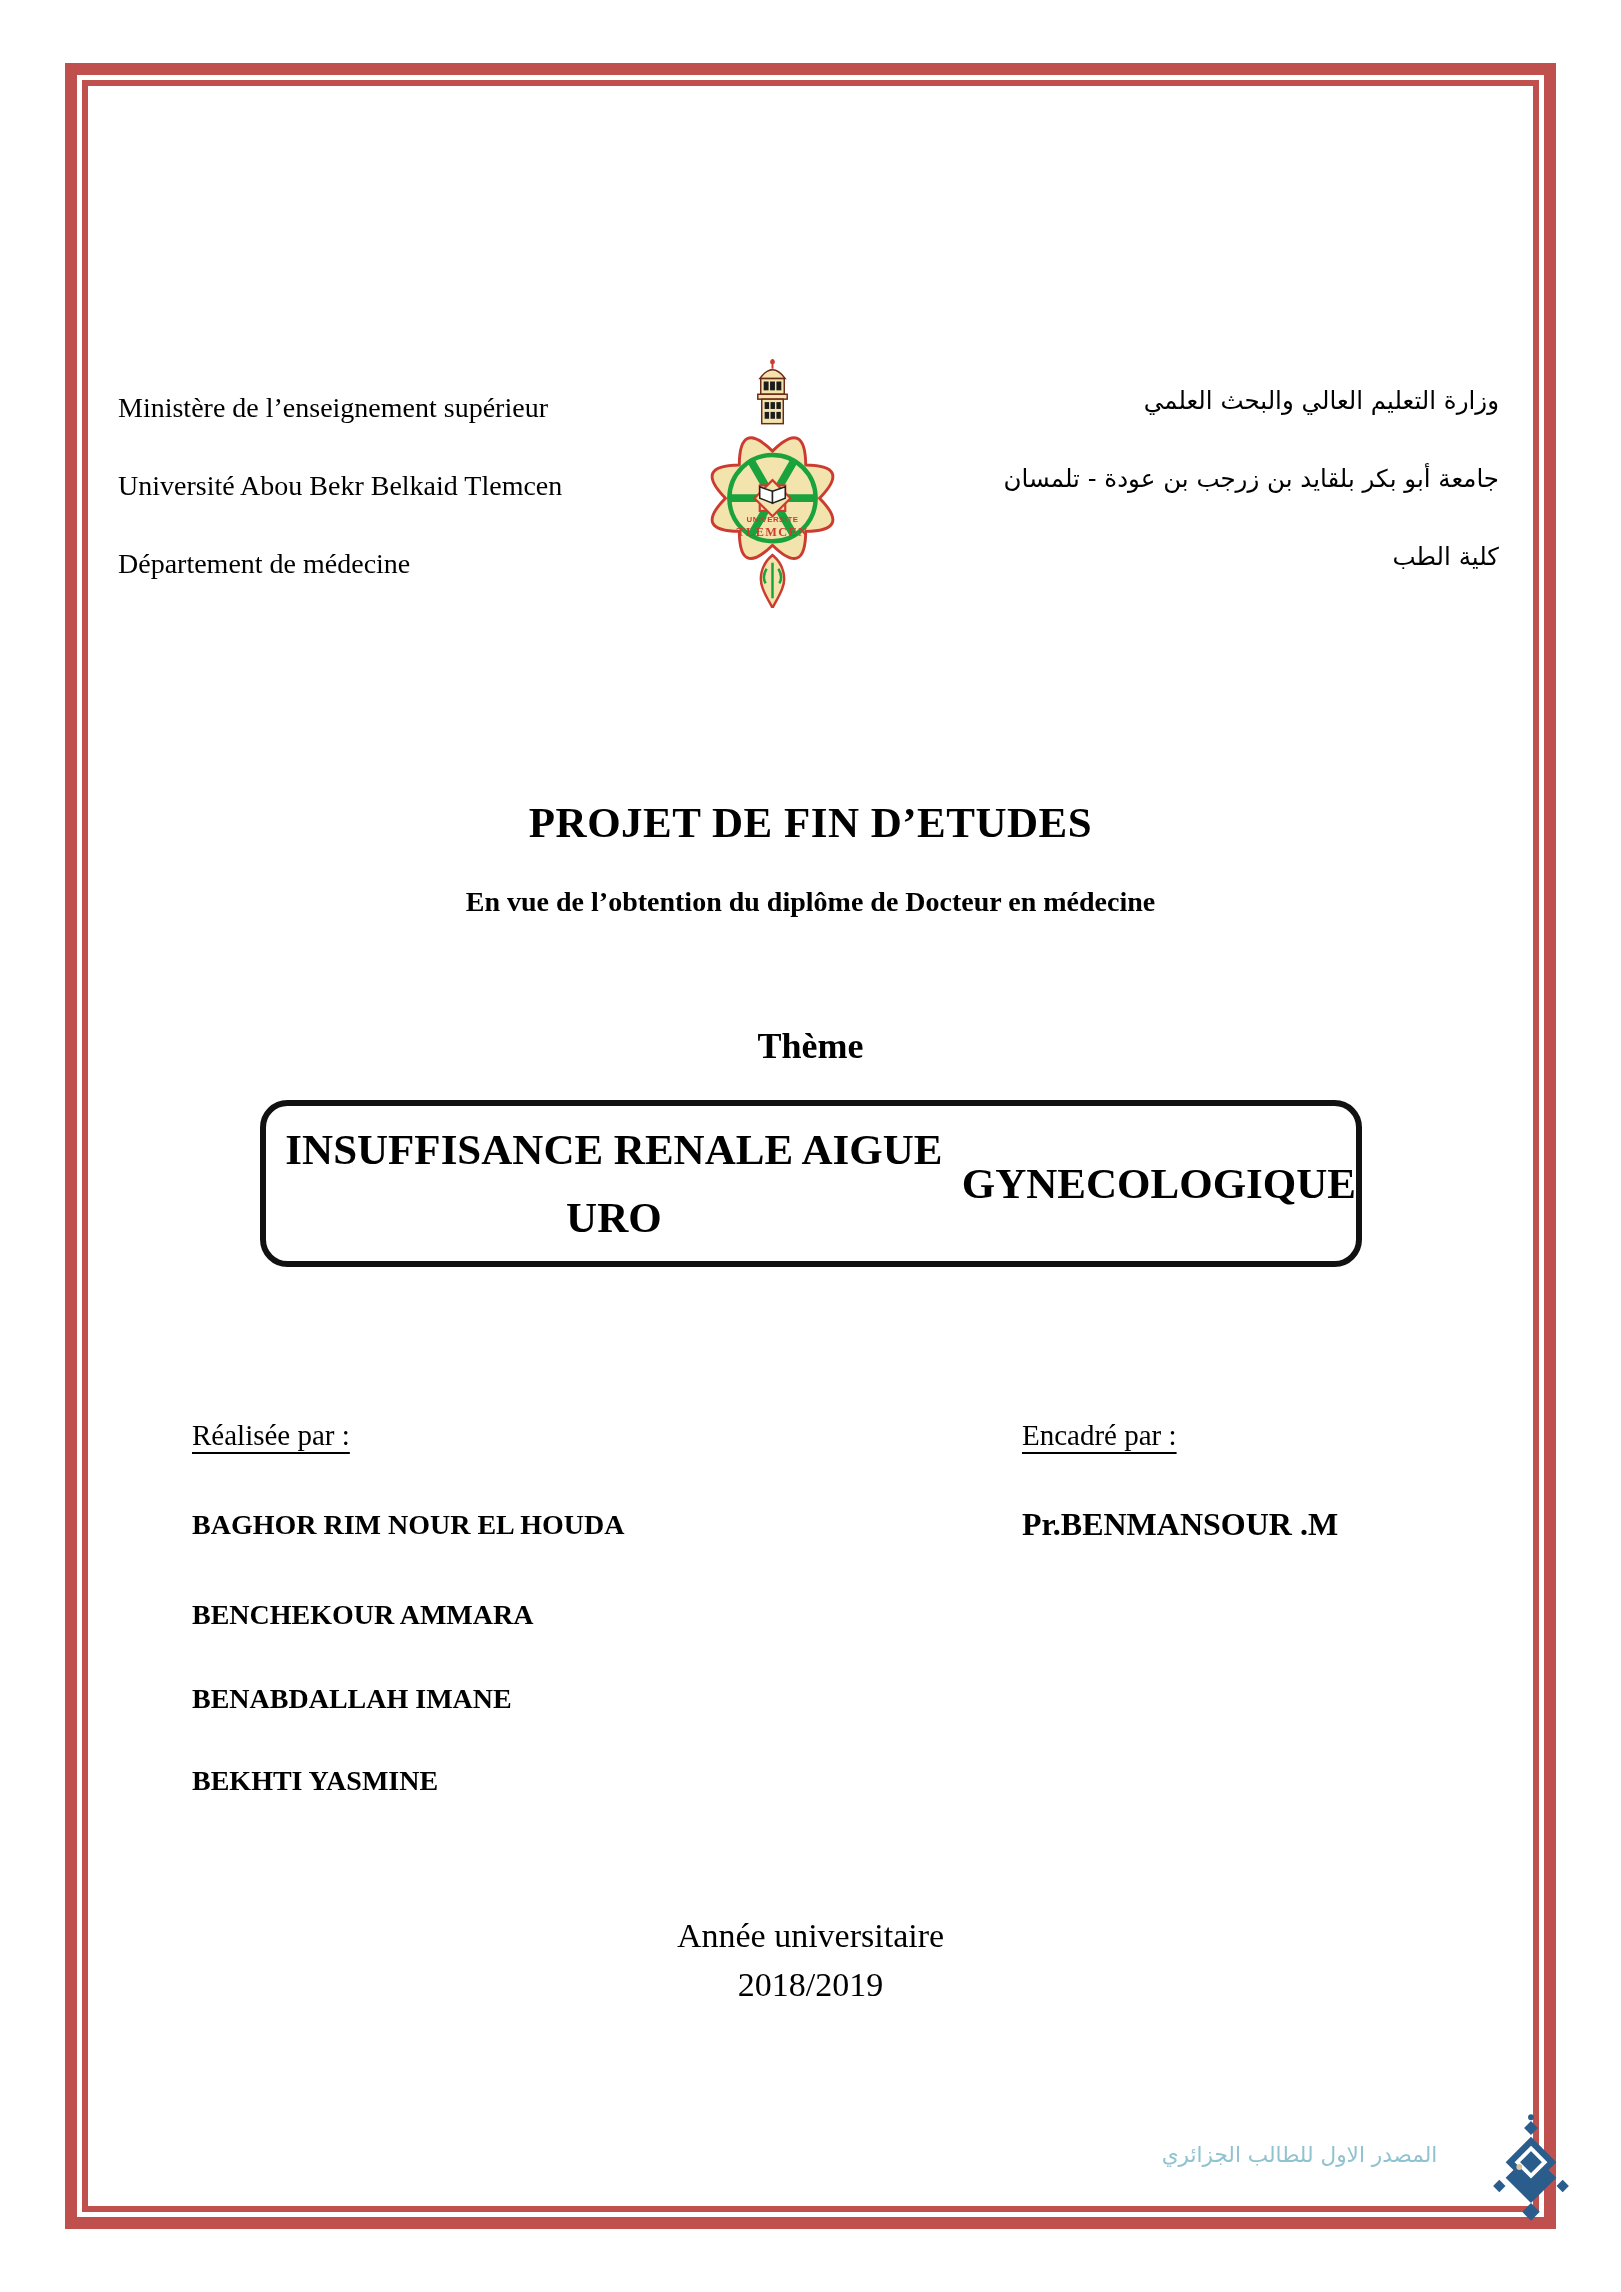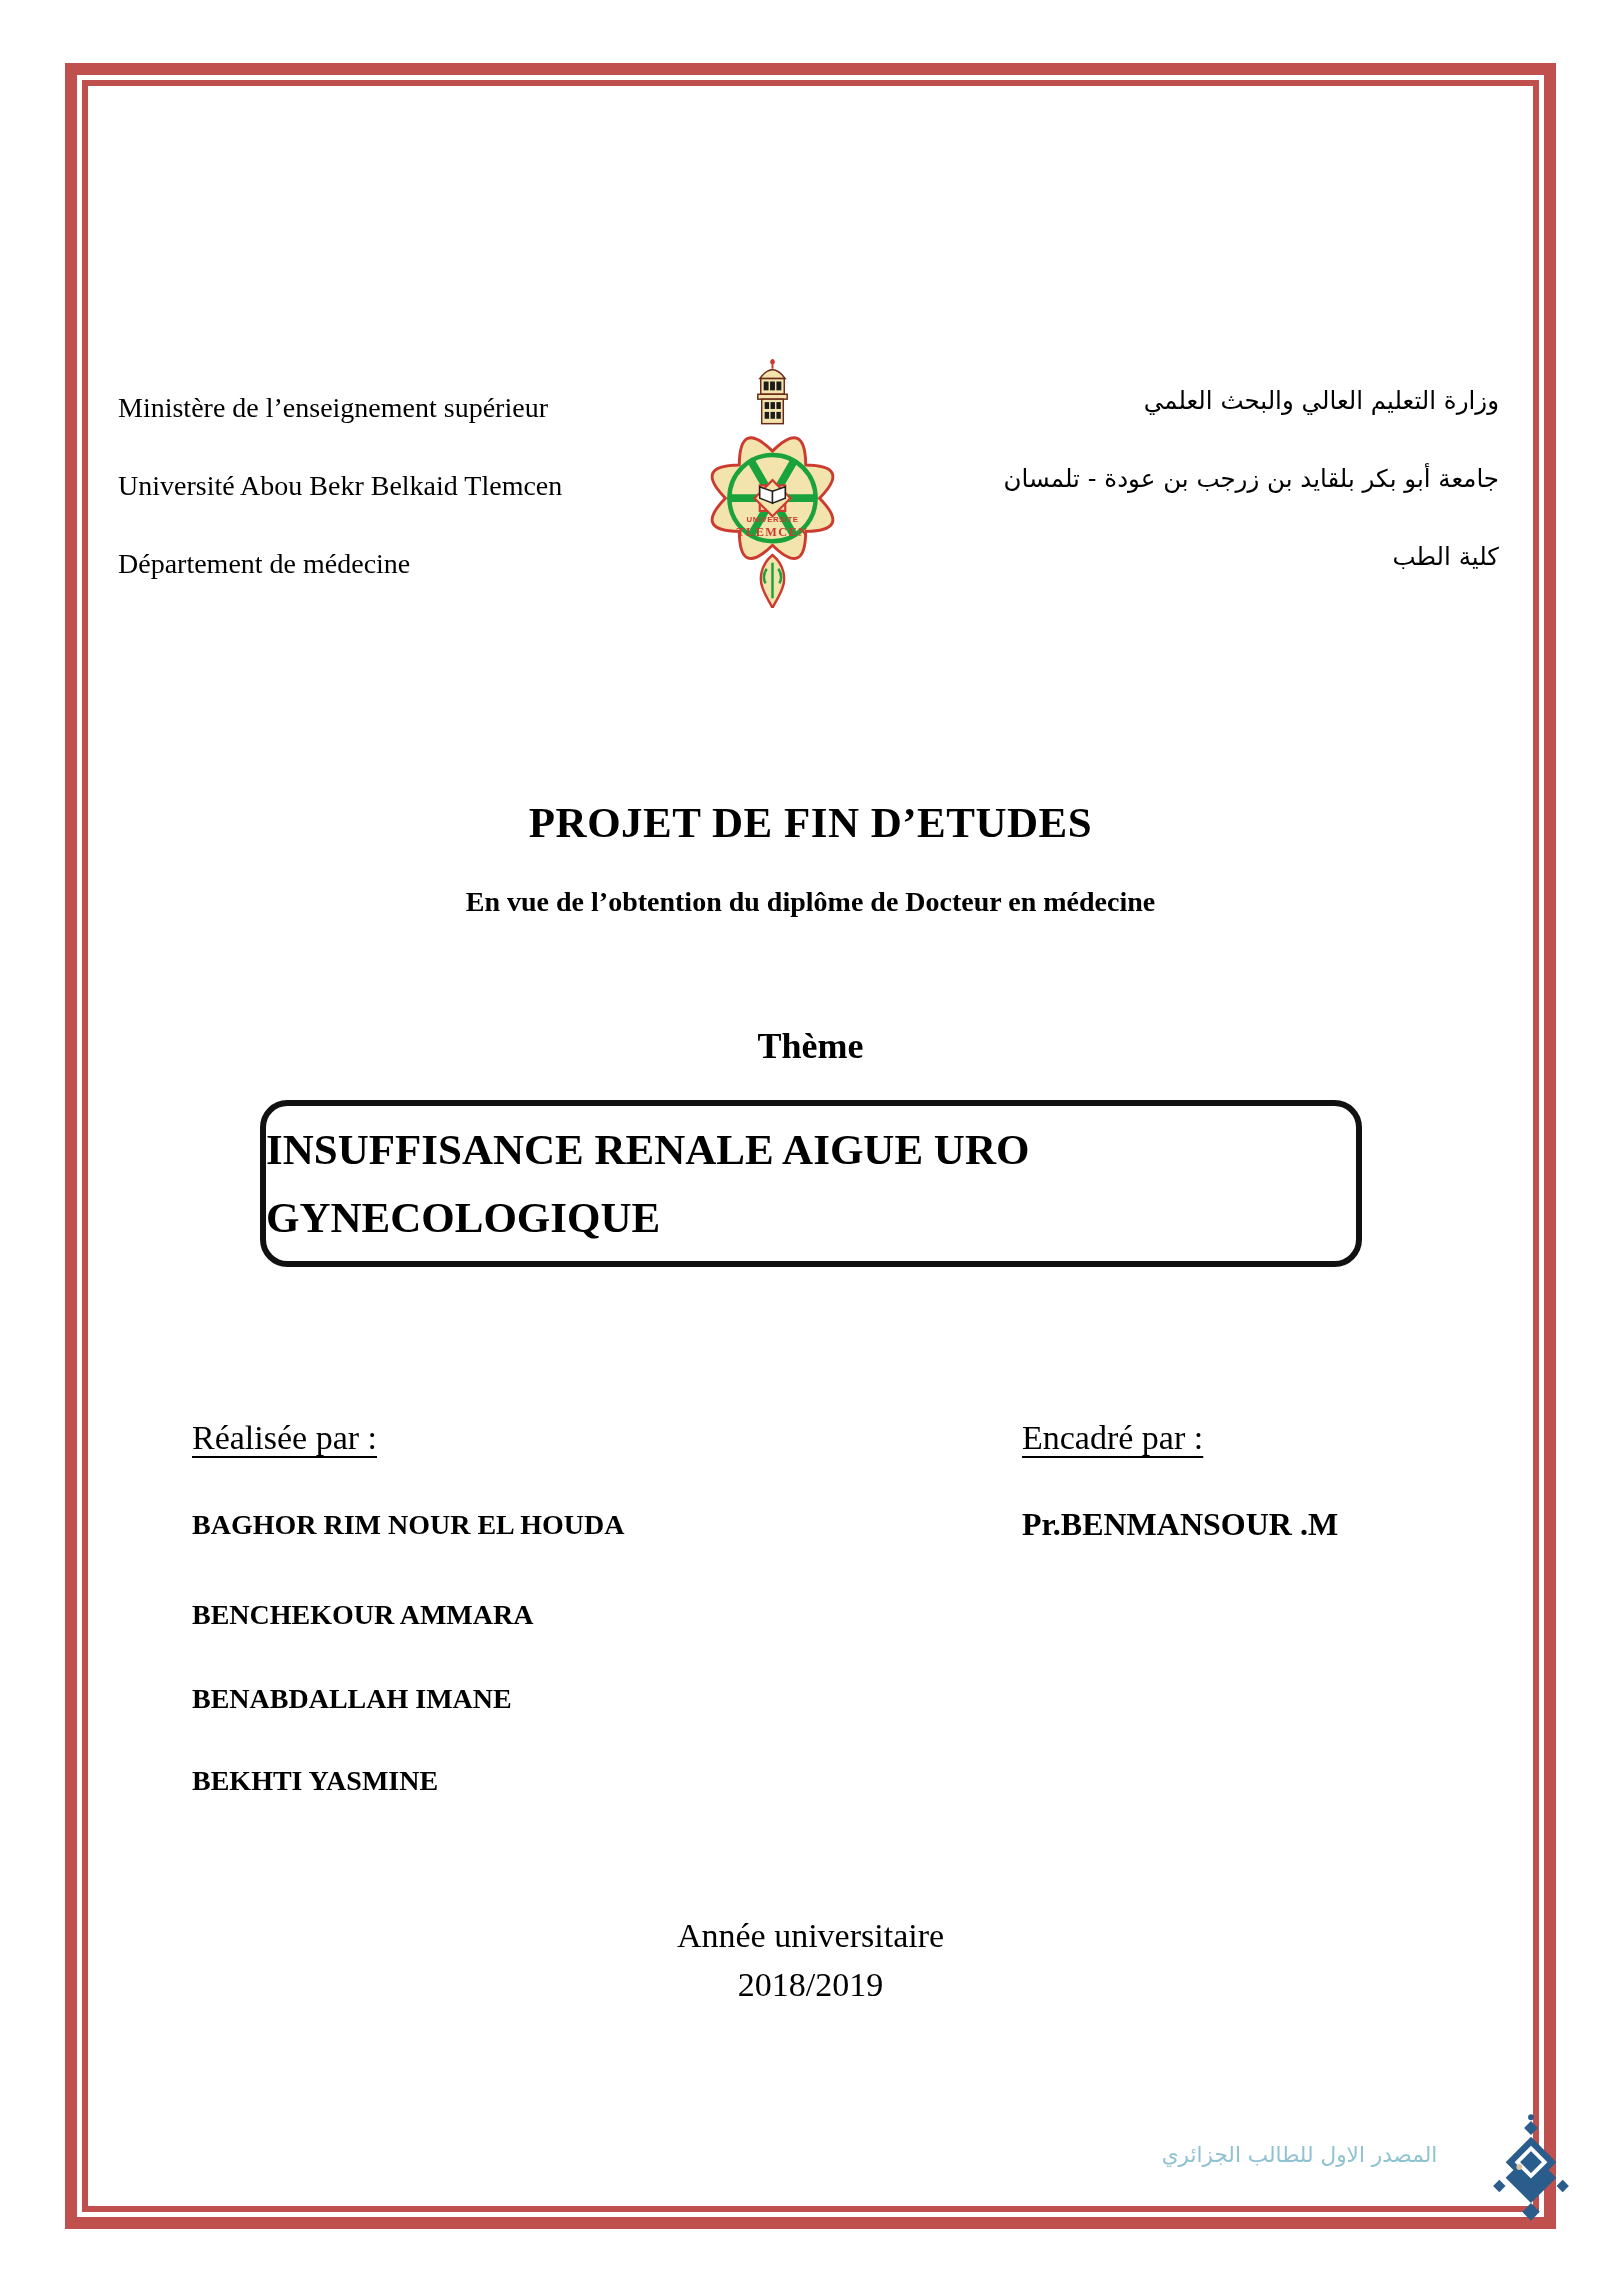--- a/index.html
+++ b/index.html
@@ -38,25 +38,25 @@
     position:absolute; top:886px; left:0; width:100%; text-align:center;
     font-size:28px; font-weight:bold; z-index:2;
   }
   .theme-label {
     position:absolute; top:1025px; left:0; width:100%; text-align:center;
     font-size:36px; font-weight:bold; z-index:2;
   }
   .title-box {
     position:absolute; left:260px; top:1100px; width:1102px; height:167px;
     border:6.9px solid var(--box-border, #111); border-radius:27.4px; box-sizing:border-box;
-    display:flex; flex-direction:column; justify-content:center; align-items:flex-start;
+    display:flex; justify-content:center; align-items:center;
     text-align:center; font-size:43px; font-weight:bold; line-height:1.58; z-index:2;
   }
   .byline-label {
-    position:absolute; top:1419px; font-size:34px; z-index:2;
+    position:absolute; top:1419px; font-size:29px; z-index:2;
     text-decoration:underline; text-decoration-thickness:2px; text-underline-offset:6.9px;
   }
   .authors-label { left:192px; }
   .supervisor-label { left:1022px; }
   .author-name { position:absolute; left:192px; font-size:28px; font-weight:bold; white-space:nowrap; z-index:2; }
   .author-1 { top:1509px;text-align:right; } .author-2 { top:1599px; } .author-3 { top:1683px; } .author-4 { top:1765px; }
   .supervisor-name { position:absolute; left:1022px; top:1506px; font-size:32px; font-weight:bold; z-index:2; }
   .year { position:absolute; top:1911px; left:0; width:100%; text-align:center; font-size:34px; line-height:1.45; z-index:2; }
   .watermark { position:absolute; left:1127px; top:2139px; width:345px; text-align:center; z-index:4; }
   .watermark-brand {

